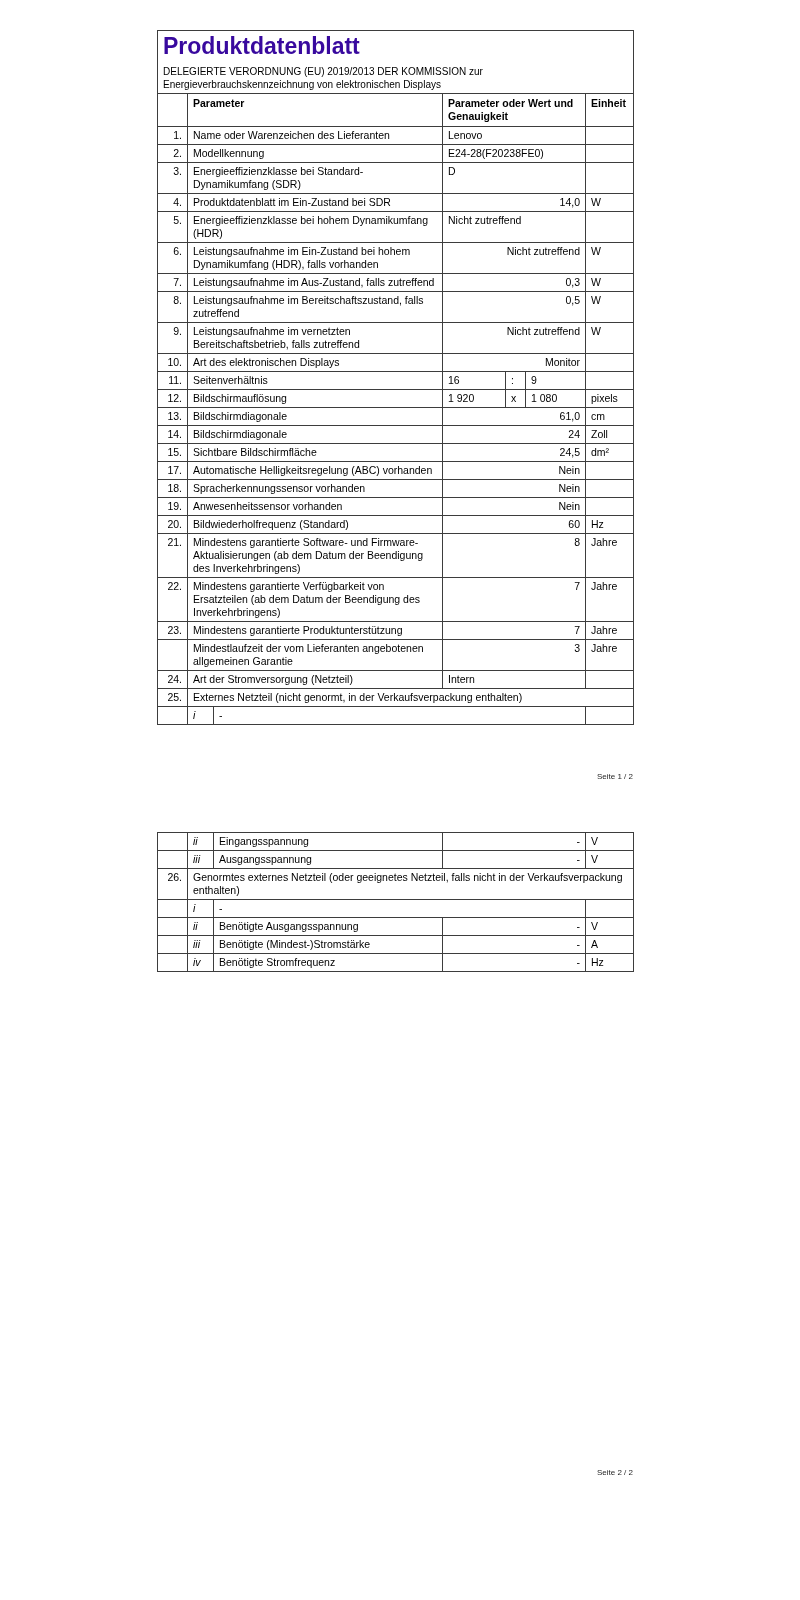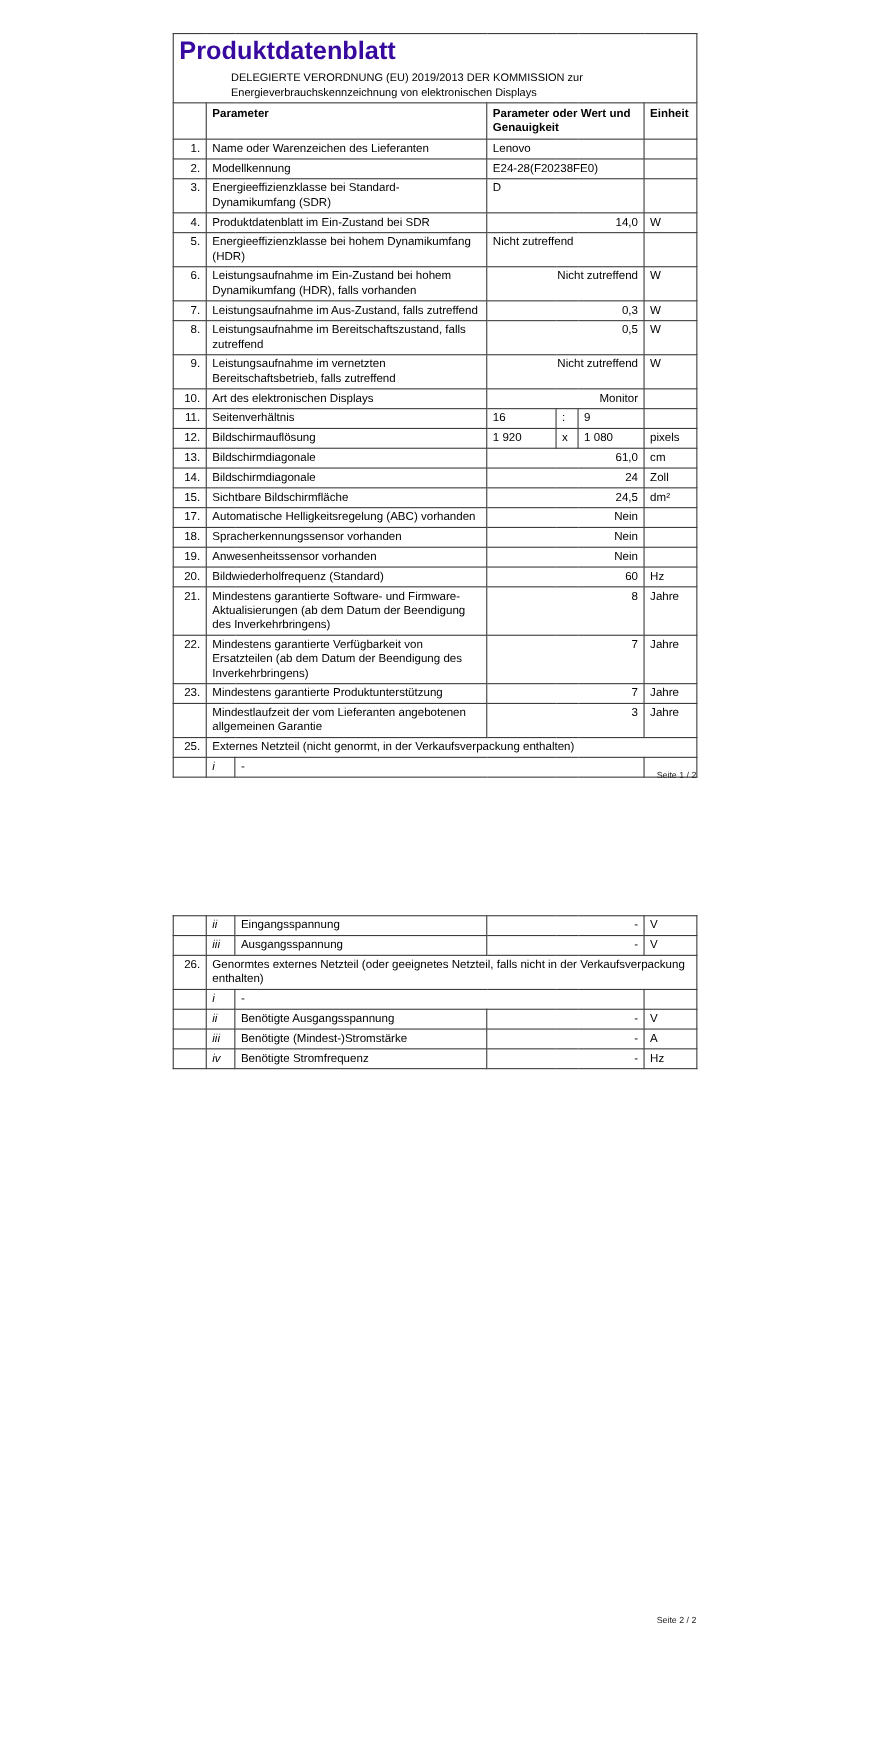--- a/index.html
+++ b/index.html
@@ -34,21 +34,21 @@
 
   
   td.title-cell { padding: 5px 9px 7px 9px; }
   .doc-title {
     font-size: 23px;
     line-height: 27px;
     font-weight: bold;
     color: #38099E;
     margin-bottom: 5px;
   }
-  .doc-subtitle { font-size: 10px; line-height: 13px; color: #000; margin-left: 47px; }
+  .doc-subtitle { font-size: 10px; line-height: 13px; color: #000; }
 
   
   tr.hdr td { font-weight: bold; padding-top: 3px; padding-bottom: 3px; }
 
   td.cnum  { text-align: right; padding-right: 3px; padding-left: 2px; }
   td.cparam{ padding-left: 6px; }
   td.cval-l{ padding-left: 6px; }
   td.cval-r{ text-align: right; padding-right: 7px; }
   td.cunit { padding-left: 5px; margin-left: 24px; }
   td.croman{ font-style: italic; padding-left: 9px; }
@@ -57,21 +57,21 @@
 
   .pg-footer {
     position: absolute;
     left: 157px;
     width: 476px;
     text-align: right;
     font-size: 8px;
     line-height: 10px;
     color: #1f1f1f;
   }
-  #footer1 { top: 700px; padding-left: 26px; }
+  #footer1 { top: 772px; padding-left: 26px; }
   #footer2 { top: 1468px; }
 </style>
 </head>
 <body>
 
 <div class="sheet">
 
   <table class="ds" id="table-page1">
     <colgroup>
       <col style="width:30px">
@@ -235,20 +235,26 @@
       <td colspan="3" class="cval-r">7</td>
       <td class="cunit">Jahre</td>
     </tr>
     <tr>
       <td class="cnum"></td>
       <td colspan="2" class="cparam">Mindestlaufzeit der vom Lieferanten angebotenen allgemeinen Garantie</td>
       <td colspan="3" class="cval-r">3</td>
       <td class="cunit">Jahre</td>
     </tr>
     <tr>
+      <td class="cnum">24.</td>
+      <td colspan="2" class="cparam">Art der Stromversorgung (Netzteil)</td>
+      <td colspan="3" class="cval-l">Intern</td>
+      <td class="cunit"></td>
+    </tr>
+    <tr>
       <td class="cnum">25.</td>
       <td colspan="6" class="cspan">Externes Netzteil (nicht genormt, in der Verkaufsverpackung enthalten)</td>
     </tr>
     <tr>
       <td class="cnum"></td>
       <td class="croman">i</td>
       <td colspan="4" class="cval-l">-</td>
       <td class="cunit"></td>
     </tr>
   </tbody>

